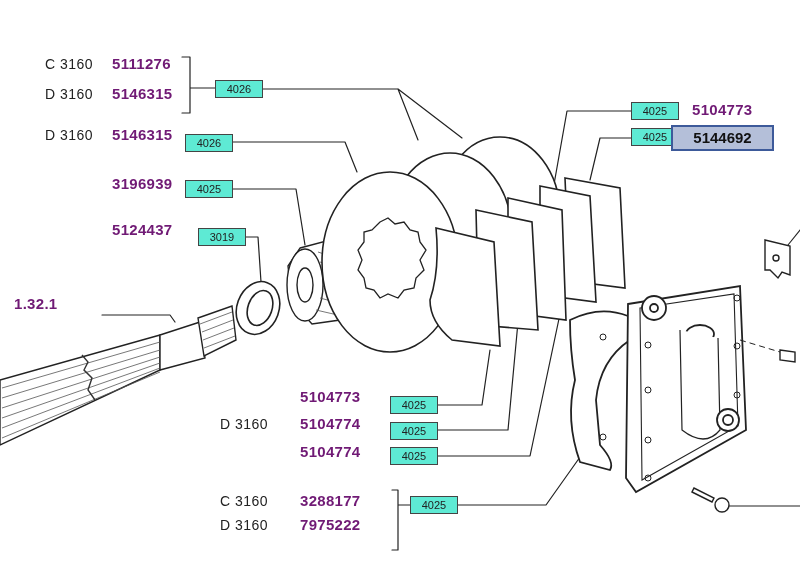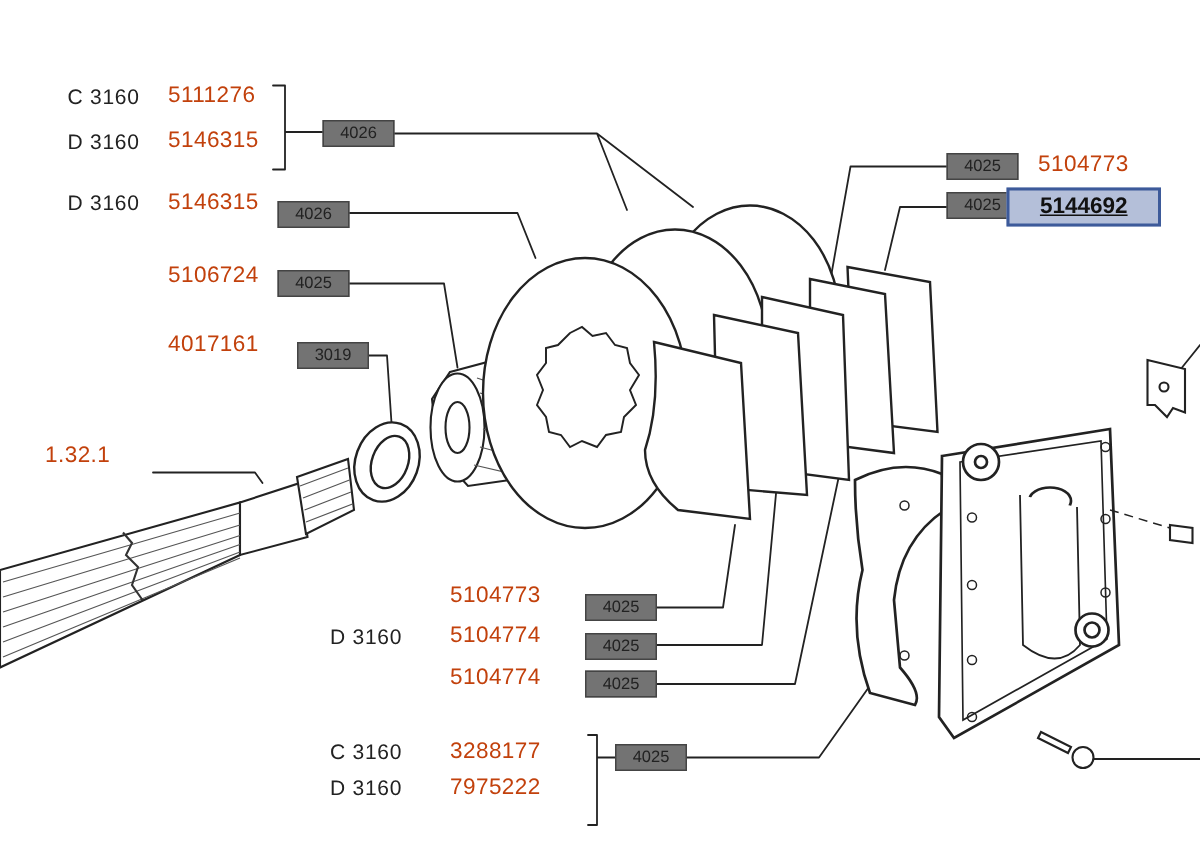--- a/index.html
+++ b/index.html
@@ -1,22 +1,22 @@
 <!DOCTYPE html>
 <html><head>
 <meta charset="utf-8">
 <style>
   html, body { margin:0; padding:0; background:#ffffff; }
   #stage { position:relative; width:800px; height:569px; overflow:hidden; background:#fff;
     font-family:"Liberation Sans", sans-serif; color:#1a1a1a; }
   svg#art { position:absolute; left:0; top:0; width:800px; height:569px; }
   .lbl { position:absolute; white-space:nowrap; font-family:"Liberation Sans", sans-serif; }
   .var { font-size:14px; letter-spacing:0.5px; color:#222; }
-  .pn { font-size:15px; font-weight:normal; color:#c2410c; letter-spacing:0.3px; }
-  .ref { position:absolute; border:1px solid #444; background:#737373; font-size:11px; color:#222;
+  .pn { font-size:15px; font-weight:bold; color:#701a75; letter-spacing:0.3px; }
+  .ref { position:absolute; border:1px solid #444; background:#5eead4; font-size:11px; color:#222;
     text-align:center; line-height:16px; height:16px; }
   .hl { position:absolute; background:#b4bfd9; border:2px solid #3d5a9a; box-sizing:border-box;
     font-size:15px; font-weight:bold; color:#111; text-align:center; line-height:22px; }
 </style>
 </head>
 <body>
 
 <div id="stage">
 
 <svg id="art" viewBox="0 0 800 569">
@@ -120,32 +120,32 @@
 <span class="lbl var" style="left:45px;top:56px">C 3160</span>
 <span class="lbl pn" style="left:112px;top:55px">5111276</span>
 <span class="lbl var" style="left:45px;top:86px">D 3160</span>
 <span class="lbl pn" style="left:112px;top:85px">5146315</span>
 <div class="ref" style="left:215px;top:80px;width:46px">4026</div>
 
 <span class="lbl var" style="left:45px;top:127px">D 3160</span>
 <span class="lbl pn" style="left:112px;top:126px">5146315</span>
 <div class="ref" style="left:185px;top:134px;width:46px">4026</div>
 
-<span class="lbl pn" style="left:112px;top:175px">5106724</span>
+<span class="lbl pn" style="left:112px;top:175px">3196939</span>
 <div class="ref" style="left:185px;top:180px;width:46px">4025</div>
 
-<span class="lbl pn" style="left:112px;top:221px">4017161</span>
+<span class="lbl pn" style="left:112px;top:221px">5124437</span>
 <div class="ref" style="left:198px;top:228px;width:46px">3019</div>
 
-<span class="lbl pn" style="left:30px;top:295px">1.32.1</span>
+<span class="lbl pn" style="left:14px;top:295px">1.32.1</span>
 
 <div class="ref" style="left:631px;top:102px;width:46px">4025</div>
 <span class="lbl pn" style="left:692px;top:101px">5104773</span>
 <div class="ref" style="left:631px;top:128px;width:46px">4025</div>
-<div class="hl" style="left: 671px; top: 125px; width: 103px; height: 26px; background: rgb(180, 191, 217); border-color: rgb(61, 90, 154); text-decoration: underline;">5144692</div>
+<div class="hl" style="left: 671px; top: 125px; width: 103px; height: 26px; background: rgb(180, 191, 217); border-color: rgb(61, 90, 154);">5144692</div>
 
 <span class="lbl pn" style="left:300px;top:388px">5104773</span>
 <div class="ref" style="left:390px;top:396px;width:46px">4025</div>
 
 <span class="lbl var" style="left:220px;top:416px">D 3160</span>
 <span class="lbl pn" style="left:300px;top:415px">5104774</span>
 <div class="ref" style="left:390px;top:422px;width:46px">4025</div>
 
 <span class="lbl pn" style="left:300px;top:443px">5104774</span>
 <div class="ref" style="left:390px;top:447px;width:46px">4025</div>

